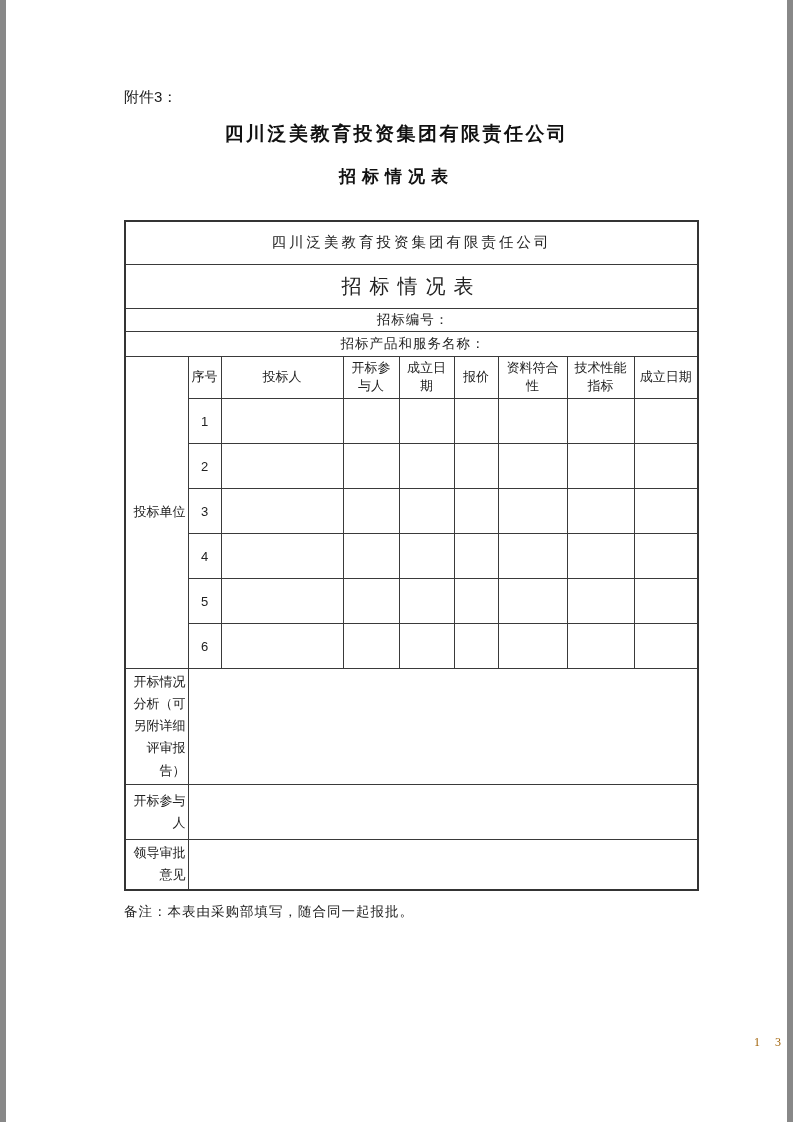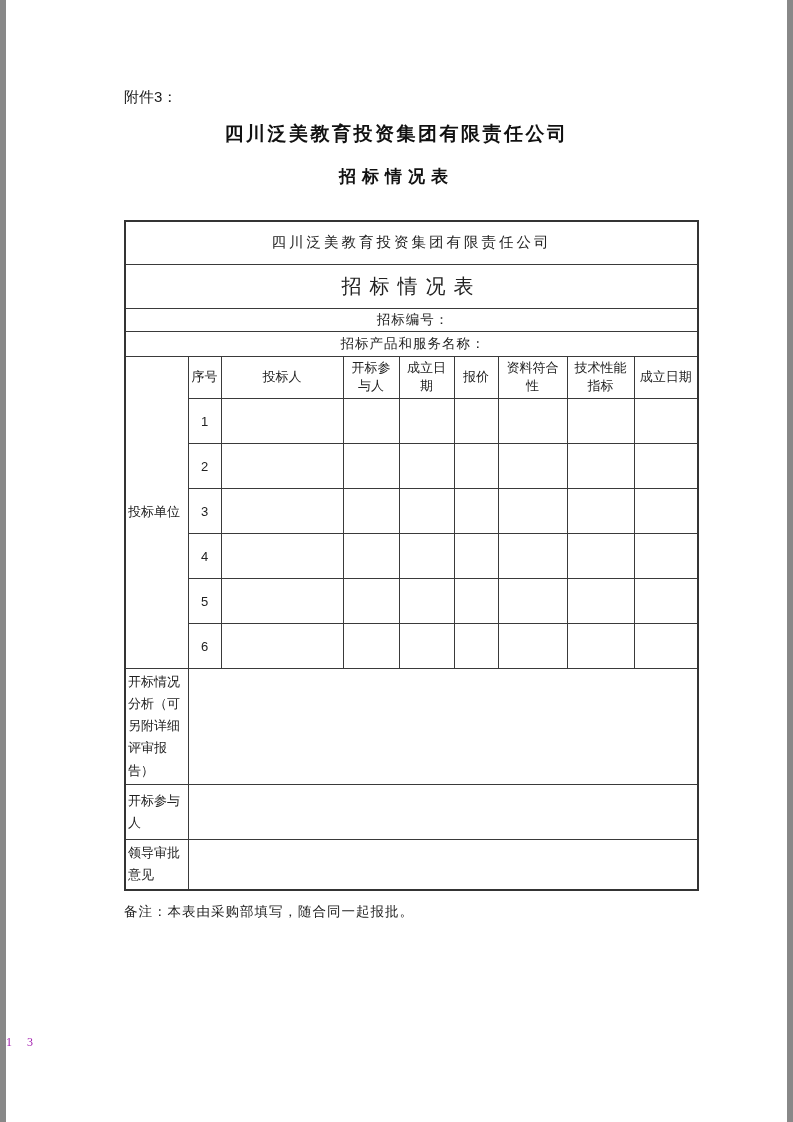--- a/index.html
+++ b/index.html
@@ -88,45 +88,45 @@
     text-align: center;
     padding-left: 5px;
     font-size: 13.5px;
     letter-spacing: 1px;
   }
   .doc-table th {
     text-align: center;
     line-height: 1.45;
   }
   td.c-vlabel {
-    text-align: left;
+    text-align: right;
     line-height: 1.7;
   }
   td.c-num {
     text-align: center;
     font-family: "Liberation Sans", "DejaVu Sans", sans-serif;
     font-size: 13px;
   }
   .note {
     position: absolute;
     top: 903px;
     left: 118px;
     font-size: 13.5px;
     letter-spacing: 1px;
     color: #222;
   }
   .pageno {
     position: absolute;
     top: 1035px;
     left: 0;
     width: 100%;
-    text-align: left;
+    text-align: right;
     font-size: 12px;
     letter-spacing: 6px;
-    color: #a21caf;
+    color: #a16207;
   }
 </style>
 </head>
 <body>
 
 <div class="page">
 
   <div class="attachment">附件3：</div>
   <div class="doc-title">四川泛美教育投资集团有限责任公司</div>
   <div class="doc-subtitle">招标情况表</div>

